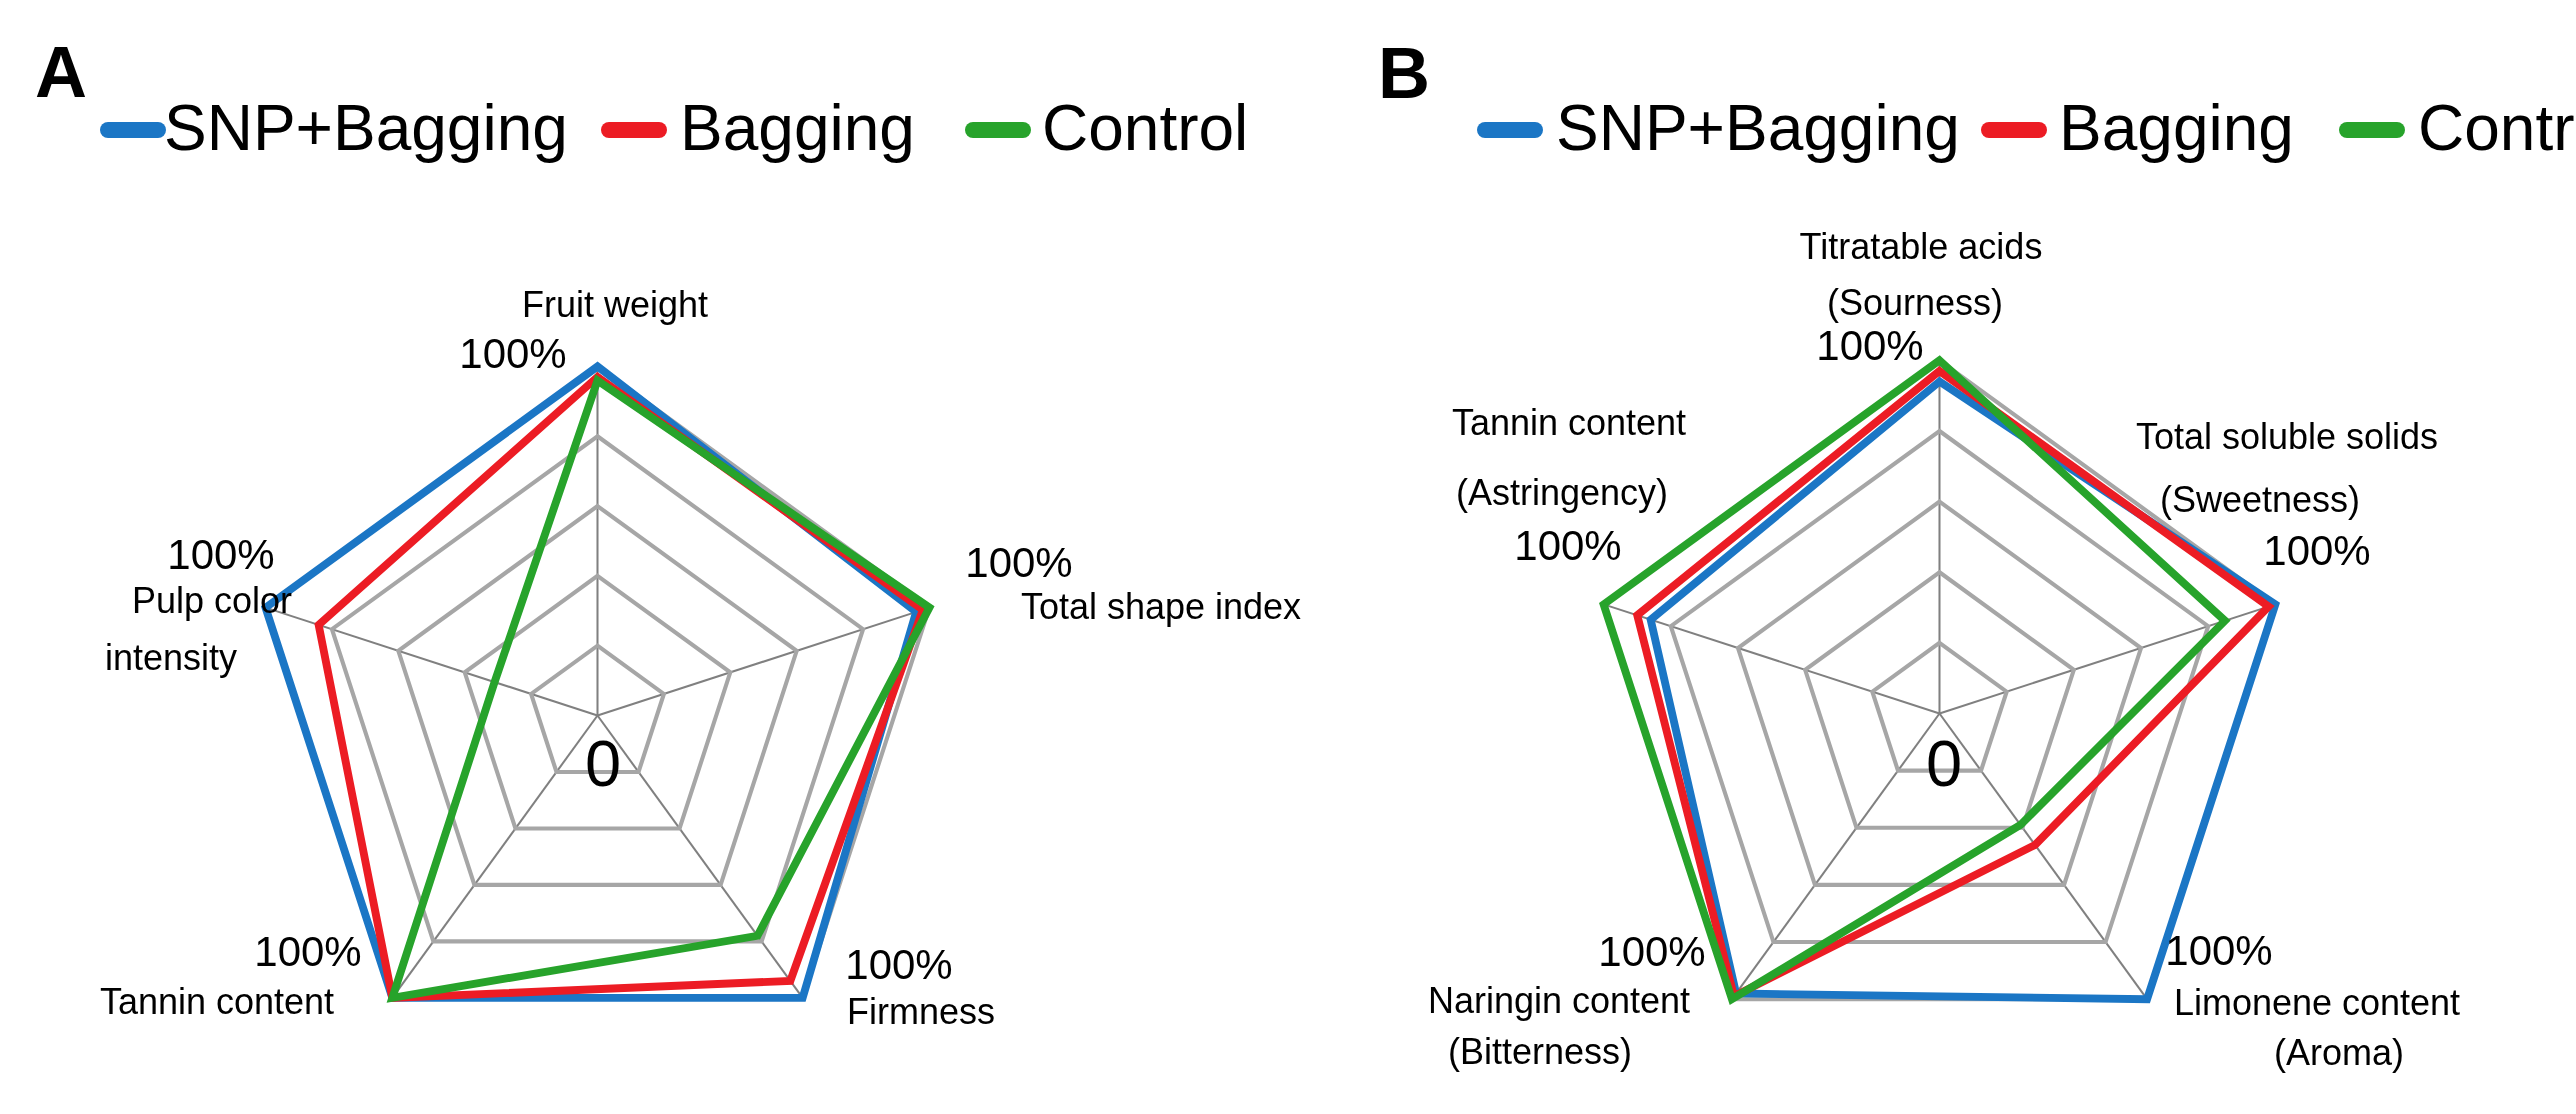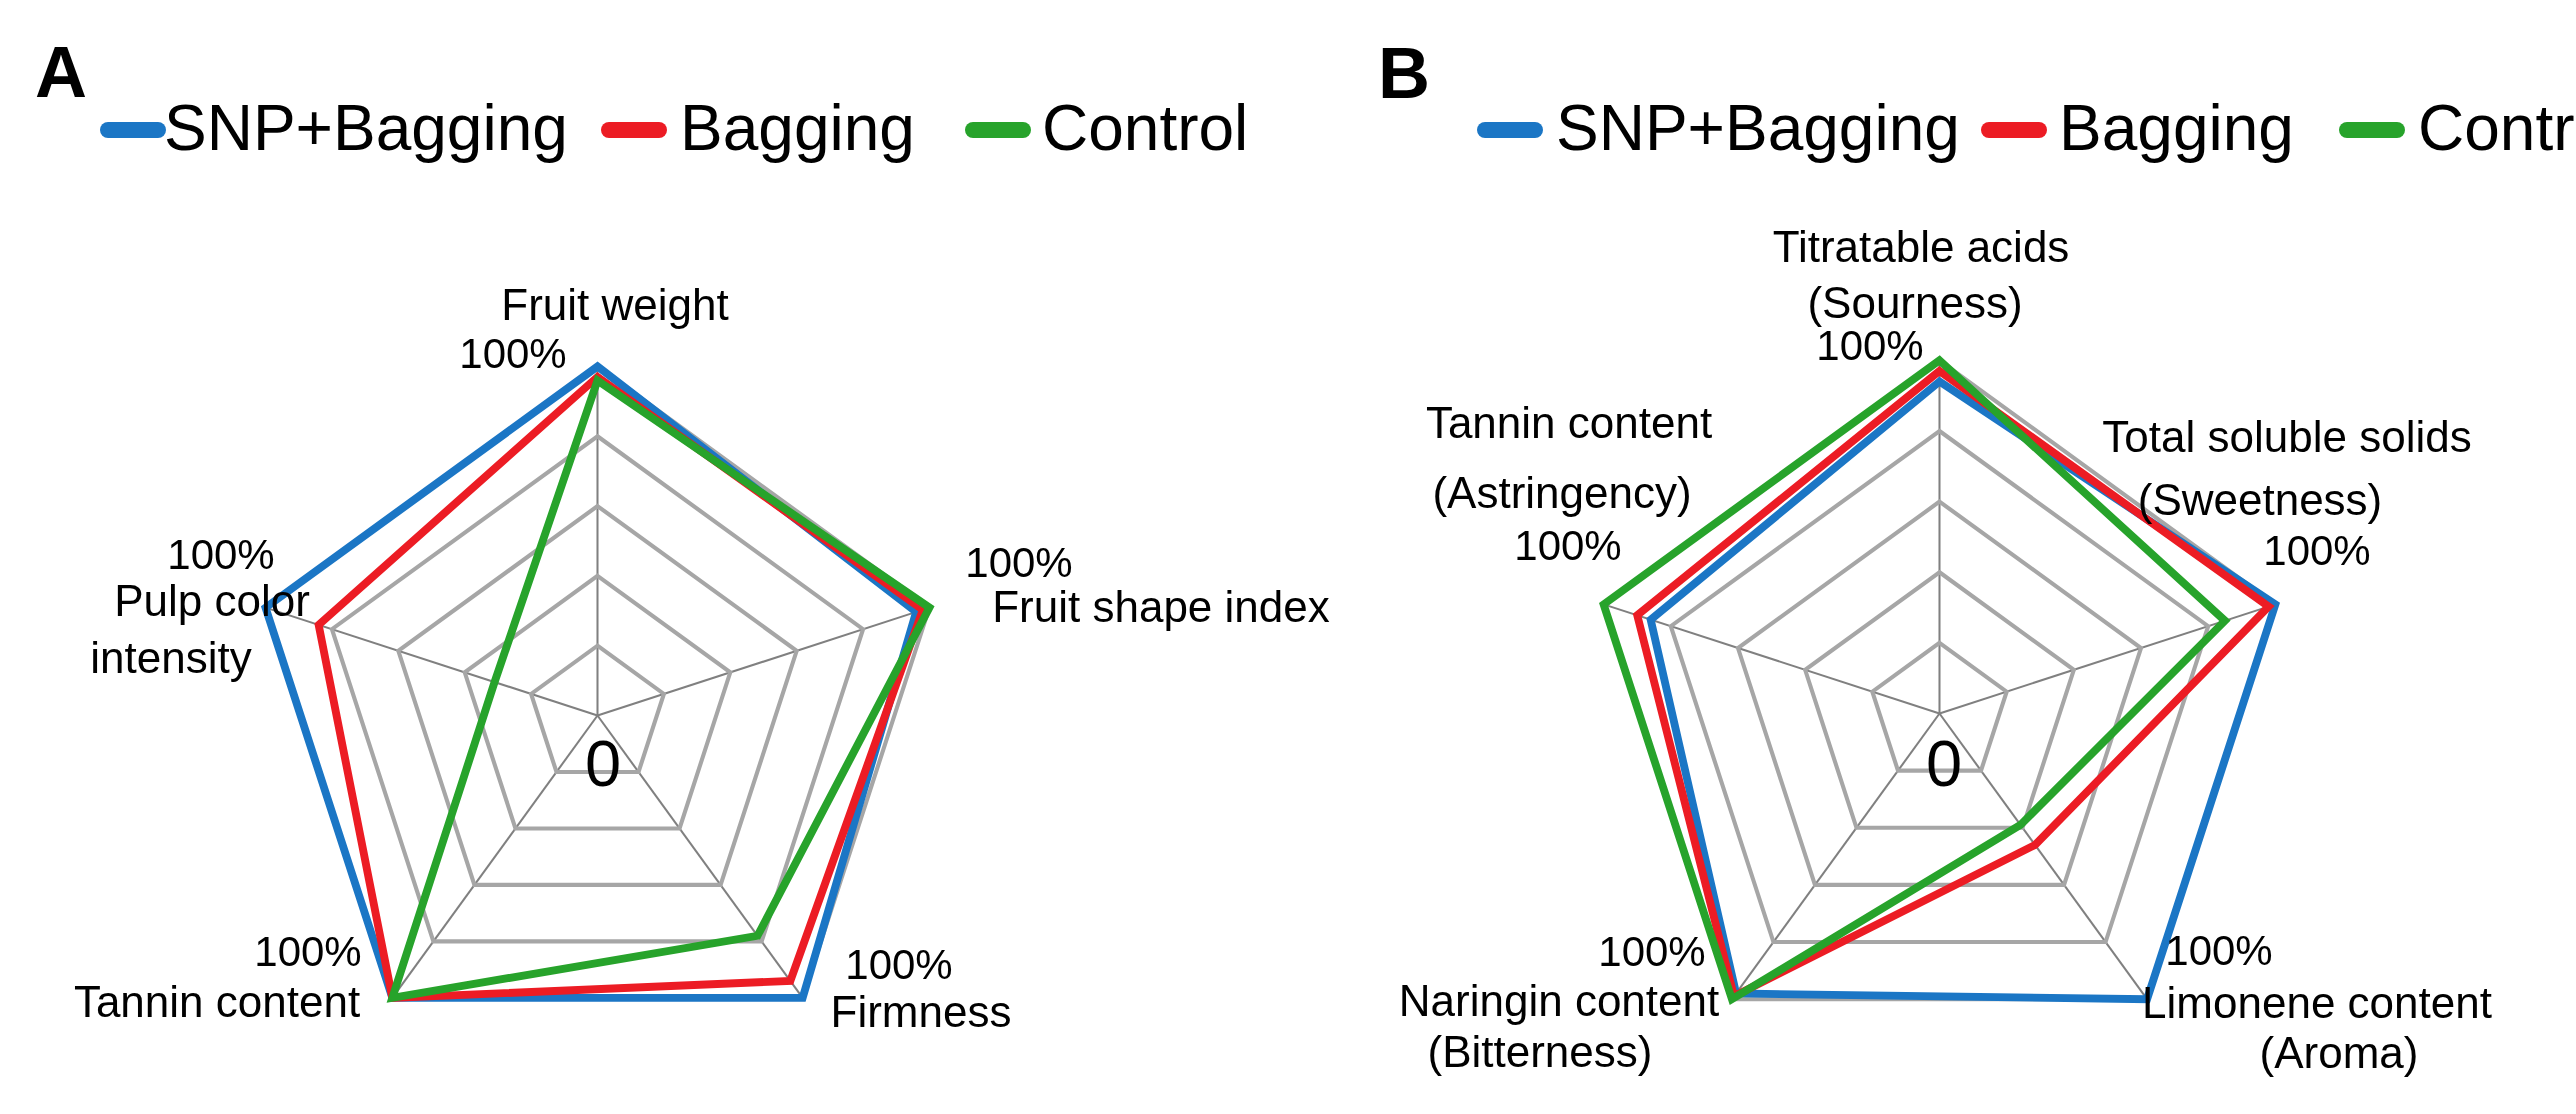--- a/index.html
+++ b/index.html
@@ -13,21 +13,21 @@
   }
   .legend-swatch {
     position:absolute; width:66px; height:15.7px; border-radius:8.2px;
   }
   .legend-label {
     position:absolute; transform:translateY(-50%);
     font-size:64px; line-height:1; white-space:nowrap;
   }
   .axis-label, .tick-label, .zero-label {
     position:absolute; transform:translate(-50%,-50%);
-    font-size:44px; line-height:1.1; white-space:nowrap; text-align:center;
+    font-size:36px; line-height:1.1; white-space:nowrap; text-align:center;
   }
   .tick-label { font-size:42px; }
   .zero-label { font-size:65px; }
   .chart-svg { position:absolute; }
 </style>
 </head>
 <body>
 
 <div class="canvas">
   <div class="panel-letter" style="left:61px; top:72px;">A</div>
@@ -61,21 +61,21 @@
         <polygon points="560.00,355.60 754.40,496.84 680.14,725.36 439.86,725.36 365.60,496.84" fill="none" stroke="#a6a6a6" stroke-width="6"></polygon>
         <polygon points="560.00,253.40 851.59,465.26 740.21,808.04 379.79,808.04 268.41,465.26" fill="none" stroke="#a6a6a6" stroke-width="6"></polygon>
         <polygon points="560.00,151.20 948.79,433.67 800.29,890.73 319.71,890.73 171.21,433.67" fill="none" stroke="#a6a6a6" stroke-width="6"></polygon>
         <polygon points="560.00,49.00 1045.99,402.09 860.36,973.41 259.64,973.41 74.01,402.09" fill="none" stroke="#a6a6a6" stroke-width="6"></polygon>
         <polygon points="560.00,49.00 1026.55,408.41 860.36,973.41 259.64,973.41 74.01,402.09" fill="none" stroke="#1b76c5" stroke-width="11.5" stroke-linejoin="miter"></polygon>
         <polygon points="560.00,64.33 1036.27,405.25 842.34,948.60 259.64,973.41 151.77,427.36" fill="none" stroke="#ec1c24" stroke-width="11.5" stroke-linejoin="miter"></polygon>
         <polygon points="560.00,69.44 1045.99,402.09 794.28,882.46 259.64,973.41 409.34,511.05" fill="none" stroke="#27a32b" stroke-width="11.5" stroke-linejoin="miter"></polygon>
       </svg>
       <div class="axis-label" style="left: 615px; top: 305px;">Fruit weight</div>
       <div class="tick-label" style="left: 513px; top: 354px;">100%</div>
-      <div class="axis-label" style="left: 1161px; top: 607px;">Fruit shape index</div>
+      <div class="axis-label" style="left: 1161px; top: 607px;">Total shape index</div>
       <div class="tick-label" style="left: 1019px; top: 563px;">100%</div>
       <div class="axis-label" style="left: 921px; top: 1012px;">Firmness</div>
       <div class="tick-label" style="left: 899px; top: 965px;">100%</div>
       <div class="axis-label" style="left: 217px; top: 1002px;">Tannin content</div>
       <div class="tick-label" style="left: 308px; top: 952px;">100%</div>
       <div class="axis-label" style="left: 172px; top: 601px; margin-left: 40px;">Pulp color</div>
       <div class="axis-label" style="left: 171px; top: 658px;">intensity</div>
       <div class="tick-label" style="left: 221px; top: 555px;">100%</div>
       <div class="zero-label" style="left: 603px; top: 764px;">0</div>
     </div>

